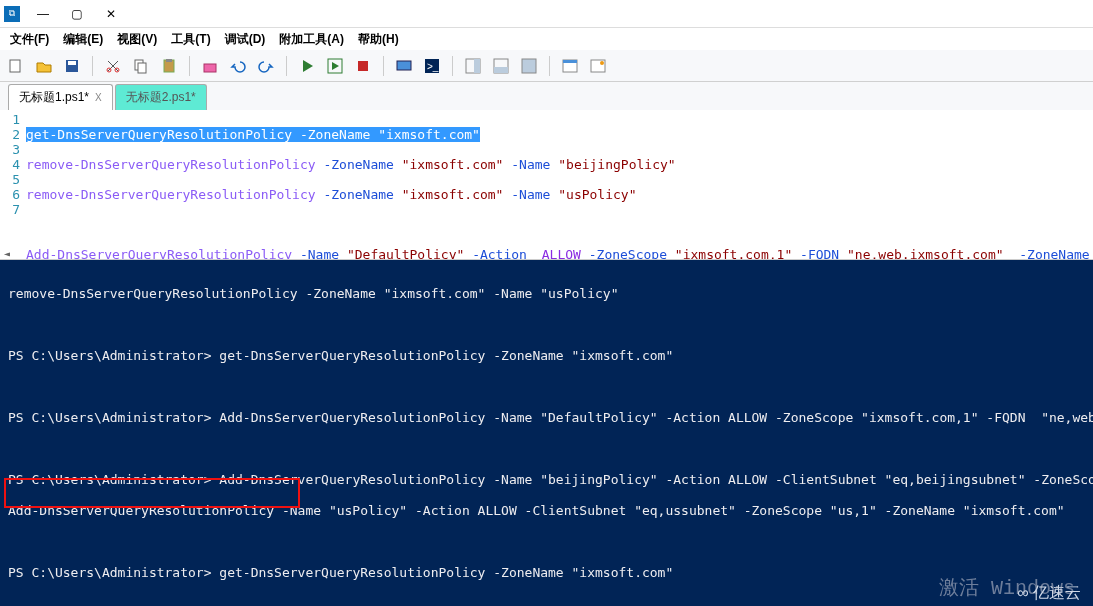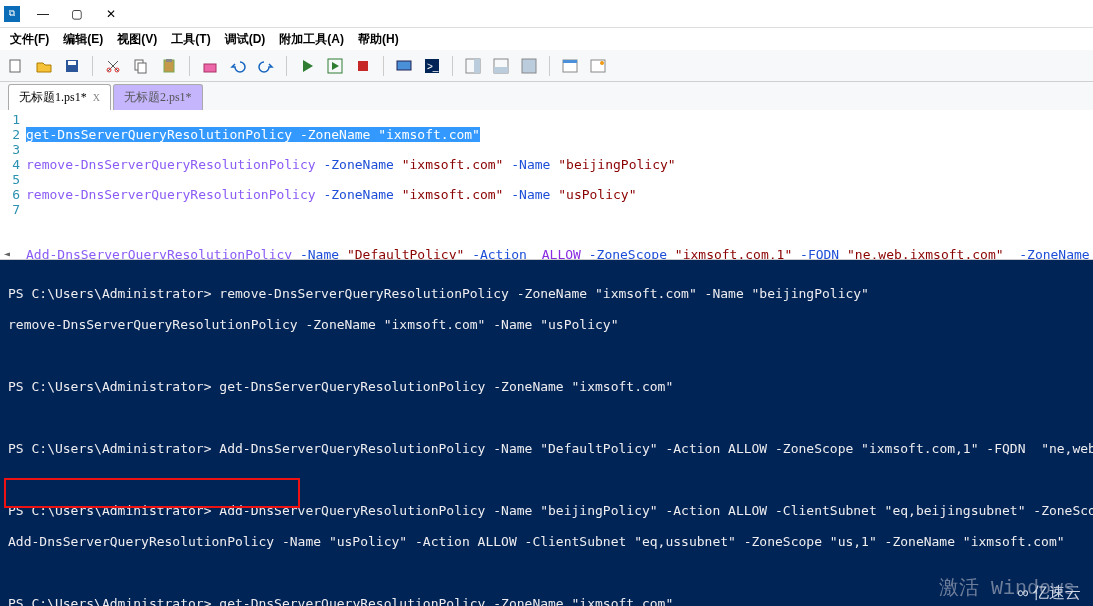--- a/index.html
+++ b/index.html
@@ -7,22 +7,22 @@
   .titlebar { height: 28px; display: flex; align-items: center; padding: 0 4px; border-bottom: 1px solid #ddd; }
   .title-icon { width: 16px; height: 16px; background: #0b6db7; margin-right: 6px; display: inline-flex; align-items: center; justify-content: center; color: #fff; font-size: 9px; }
   .titlebar .title-text { flex: 1; }
   .win-btn { width: 34px; height: 22px; display: inline-flex; align-items: center; justify-content: center; font-size: 12px; }
   .menubar { height: 22px; display: flex; align-items: center; padding: 0 4px; font-weight: bold; }
   .menu-item { padding: 2px 6px; margin-right: 2px; cursor: default; }
   .toolbar { height: 32px; display: flex; align-items: center; padding: 0 4px; background: #f7f8fa; border-bottom: 1px solid #d0d0d0; gap: 4px; }
   .tb-btn { width: 24px; height: 24px; display: inline-flex; align-items: center; justify-content: center; border-radius: 2px; }
   .tb-sep { width: 1px; height: 20px; background: #ccc; margin: 0 4px; }
   .tabs { height: 28px; display: flex; align-items: flex-end; padding-left: 8px; background: #f7f8fa; }
-  .tab { padding: 4px 10px 4px 10px; border: 1px solid #aaa; border-bottom: none; background: #fff; margin-right: 2px; border-radius: 3px 3px 0 0; display: flex; align-items: center; gap: 6px; font-size: 12px; font-family: Liberation Serif, serif; }
-  .tab.inactive { background: #c4b5fd; color: #555; }
+  .tab { padding: 4px 10px 4px 10px; border: 1px solid #aaa; border-bottom: none; background: #fff; margin-right: 2px; border-radius: 3px 3px 0 0; display: flex; align-items: center; gap: 6px; font-size: 12px; }
+  .tab.inactive { background: #5eead4; color: #555; }
   .tab .close { font-size: 10px; color: #888; }
   .editor { flex: 0 0 150px; display: flex; background: #fff; font-family: "NSimSun", "SimSun", Consolas, monospace; font-size: 13px; overflow: hidden; border-bottom: 1px solid #ccc; position: relative; }
   .gutter { width: 26px; text-align: right; color: #2b91af; padding: 2px 6px 2px 0; background: #fff; line-height: 15px; }
   .code { flex: 1; padding: 2px 0; line-height: 15px; white-space: pre; overflow: hidden; }
   .sel { background: #3399ff; color: #fff; }
   .c-cmd { color: #8b5cf6; }
   .c-param { color: #1d4ed8; }
   .c-str { color: #8b0000; }
   .c-id { color: #8a2be2; margin-left: 7px; }
   .console { flex: 1; background: #012456; color: #eeedf0; font-family: "NSimSun", "SimSun", Consolas, monospace; font-size: 13px; padding: 10px 8px 4px 8px; line-height: 15.5px; white-space: pre; overflow: hidden; position: relative; }
@@ -192,21 +192,20 @@
 <div><span class="c-cmd">remove-DnsServerQueryResolutionPolicy</span><span class="c-param"> -ZoneName </span><span class="c-str">"ixmsoft.com"</span><span class="c-param"> -Name </span><span class="c-str">"usPolicy"</span></div>
 <div>&nbsp;</div>
 <div><span class="c-cmd">Add-DnsServerQueryResolutionPolicy</span><span class="c-param"> -Name </span><span class="c-str">"DefaultPolicy"</span><span class="c-param"> -Action </span><span class="c-id">ALLOW</span><span class="c-param"> -ZoneScope </span><span class="c-str">"ixmsoft.com,1"</span><span class="c-param"> -FQDN </span><span class="c-str">"ne,web.ixmsoft.com"</span><span class="c-param">  -ZoneName </span><span class="c-str">"ixmsoft.com"</span></div>
 
 
   </div>
   <span class="scroll-arrow">◄</span>
 </div>
 
 <div class="console">
-<div><span>PS C:\Users\Administrator&gt; </span><span>remove-DnsServerQueryResolutionPolicy -ZoneName "ixmsoft.com" -Name "beijingPolicy"</span></div>
 <div><span>remove-DnsServerQueryResolutionPolicy -ZoneName "ixmsoft.com" -Name "usPolicy"</span></div>
 <div>&nbsp;</div>
 <div><span>PS C:\Users\Administrator&gt; </span><span>get-DnsServerQueryResolutionPolicy -ZoneName "ixmsoft.com"</span></div>
 <div>&nbsp;</div>
 <div><span>PS C:\Users\Administrator&gt; </span><span>Add-DnsServerQueryResolutionPolicy -Name "DefaultPolicy" -Action ALLOW -ZoneScope "ixmsoft.com,1" -FQDN  "ne,web.ixmsoft.com"  -ZoneName "ixmsoft.com"</span></div>
 <div>&nbsp;</div>
 <div><span>PS C:\Users\Administrator&gt; </span><span>Add-DnsServerQueryResolutionPolicy -Name "beijingPolicy" -Action ALLOW -ClientSubnet "eq,beijingsubnet" -ZoneScope "beijing,1" -ZoneName "ixmsoft.com"</span></div>
 <div><span>Add-DnsServerQueryResolutionPolicy -Name "usPolicy" -Action ALLOW -ClientSubnet "eq,ussubnet" -ZoneScope "us,1" -ZoneName "ixmsoft.com"</span></div>
 <div>&nbsp;</div>
 <div><span>PS C:\Users\Administrator&gt; </span><span>get-DnsServerQueryResolutionPolicy -ZoneName "ixmsoft.com"</span></div>

